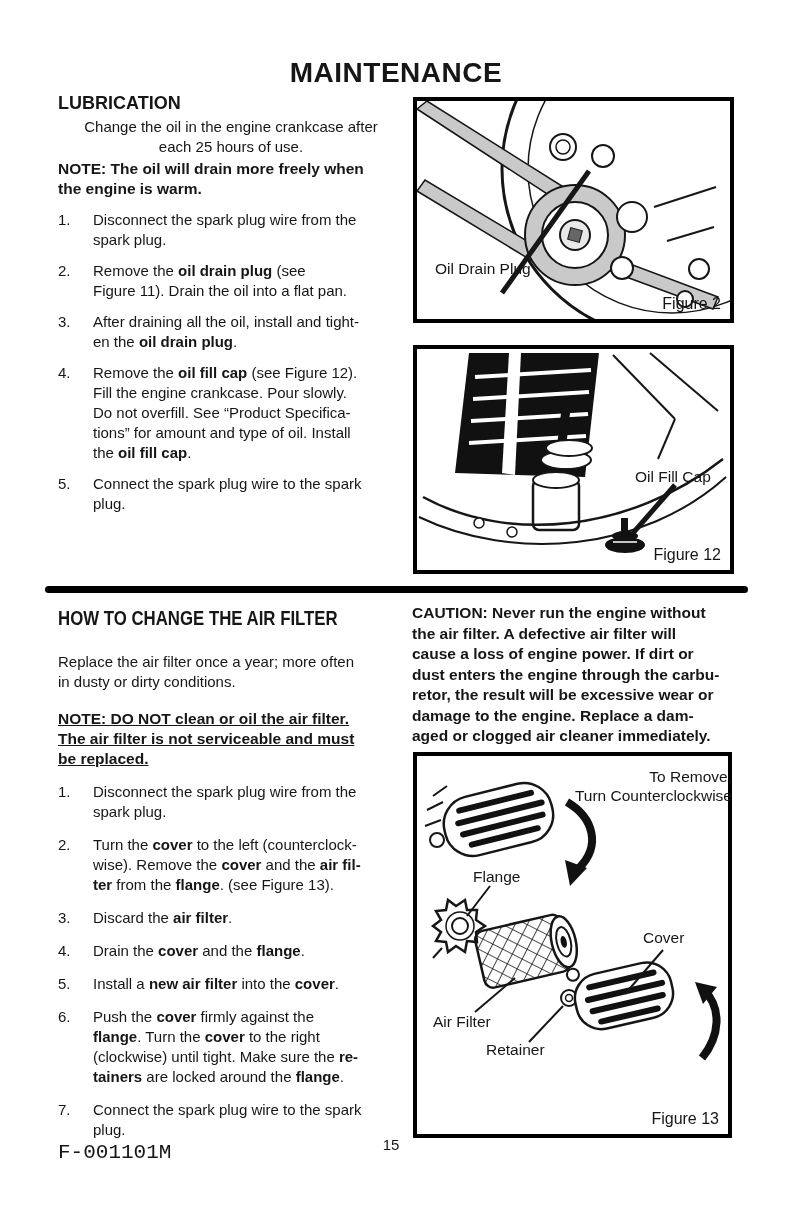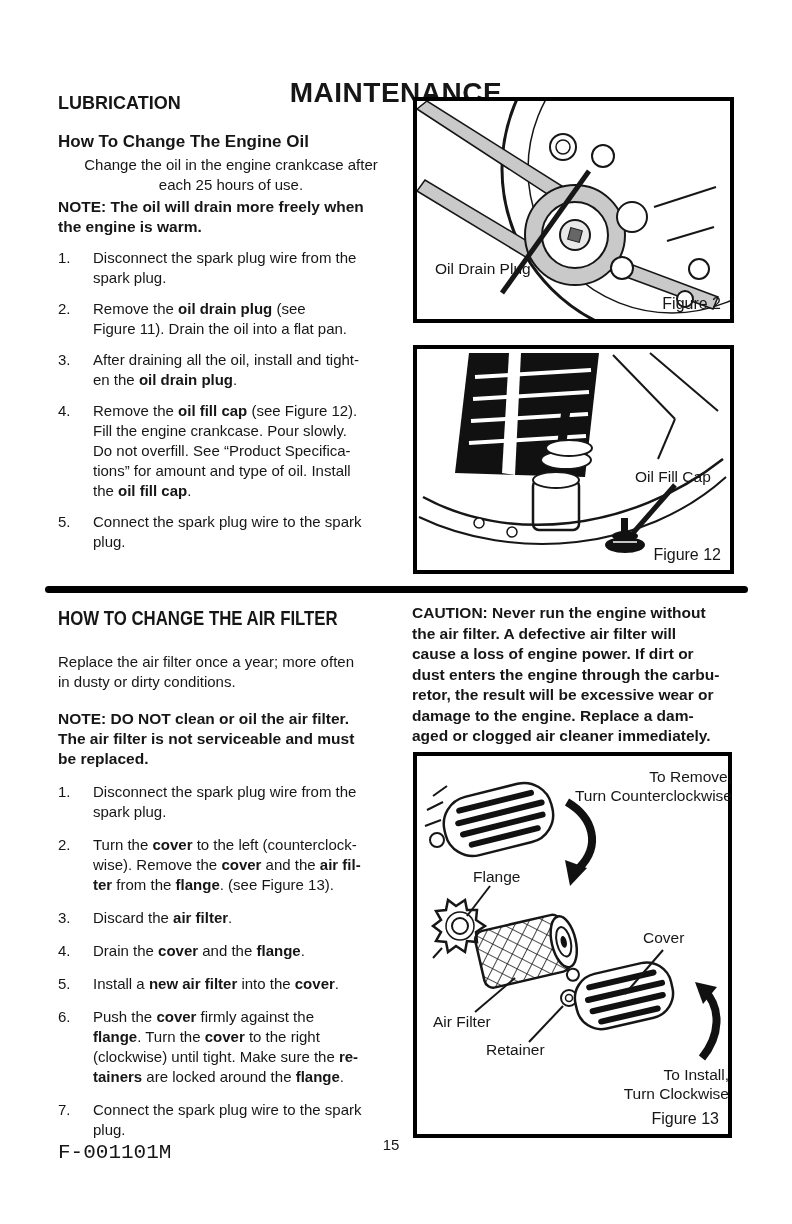--- a/index.html
+++ b/index.html
@@ -3,21 +3,21 @@
 <meta charset="utf-8">
 <style>
   html,body{margin:0;padding:0;background:#ffffff;}
   .page{
     position:relative;width:792px;height:1224px;background:#ffffff;
     font-family:"Liberation Sans","DejaVu Sans",sans-serif;color:#161616;
     overflow:hidden;
   }
   .page-title{
     position:absolute;top:57px;left:0;width:792px;text-align:center;
-    font-size:28px;font-weight:bold;letter-spacing:.5px;margin-top:20px;
+    font-size:28px;font-weight:bold;letter-spacing:.5px;
   }
   
   .col{position:absolute;}
   .col-top-left{left:58px;top:92px;width:346px;}
   .col-bot-left{left:58px;top:606px;width:348px;}
   h2.sec{font-size:18px;font-weight:bold;margin:0;line-height:22px;}
   h2.sec-condensed{
     font-size:20px;font-weight:bold;margin:0;line-height:24px;
     transform:scaleX(.84);transform-origin:left center;white-space:nowrap;
   }
@@ -60,21 +60,20 @@
 </style>
 </head>
 <body>
 
 <div class="page">
 
   <div class="page-title">MAINTENANCE</div>
 
   <div class="col col-top-left">
     <h2 class="sec">LUBRICATION</h2>
-    <h3 class="sub">How To Change The Engine Oil</h3>
     <p class="para tight">Change the oil in the engine crankcase after
 each 25 hours of use.</p>
     <p class="para note">NOTE: The oil will drain more freely when
 the engine is warm.</p>
 
     <ol class="steps">
       <li class="step">
         <span class="step-num">1.</span>
         <span class="step-text"><span>Disconnect the spark plug wire from the
 spark plug.</span></span>
@@ -178,21 +177,21 @@
     <div class="fig-label" style="left:218px;top:118px;">Oil Fill Cap</div>
     <div class="fig-caption">Figure 12</div>
   </div>
 
   <div class="divider"></div>
 
   <div class="col col-bot-left">
     <h2 class="sec-condensed">HOW TO CHANGE THE AIR FILTER</h2>
     <p class="para" style="margin-top:22px;">Replace the air filter once a year; more often
 in dusty or dirty conditions.</p>
-    <p class="para note" style="margin-top:17px;">NOTE: DO NOT clean or oil the air filter.
+    <p class="para note" style="margin-top:17px;text-decoration:underline;">NOTE: DO NOT clean or oil the air filter.
 The air filter is not serviceable and must
 be replaced.</p>
 
     <ol class="steps steps-2" style="margin-top:9px;">
       <li class="step">
         <span class="step-num">1.</span>
         <span class="step-text"><span>Disconnect the spark plug wire from the
 spark plug.</span></span>
       </li>
       <li class="step">
@@ -292,21 +291,19 @@
         <line x1="58" y1="256" x2="98" y2="222"></line>
         <line x1="112" y1="286" x2="146" y2="250"></line>
       </g>
     </svg>
     <div class="fig-label lbl-center" style="left:80px;top:11px;width:235px;">To Remove,
 Turn Counterclockwise</div>
     <div class="fig-label" style="left:56px;top:111px;">Flange</div>
     <div class="fig-label" style="left:226px;top:172px;">Cover</div>
     <div class="fig-label" style="left:16px;top:256px;">Air Filter</div>
     <div class="fig-label" style="left:69px;top:284px;">Retainer</div>
-    <div class="fig-label lbl-center" style="left:180px;top:309px;width:132px;">To Install,
-Turn Clockwise</div>
     <div class="fig-caption">Figure 13</div>
   </div>
 
   <div class="footer-code">F-001101M</div>
   <div class="footer-page">15</div>
 
 </div>
 
 </body></html>

